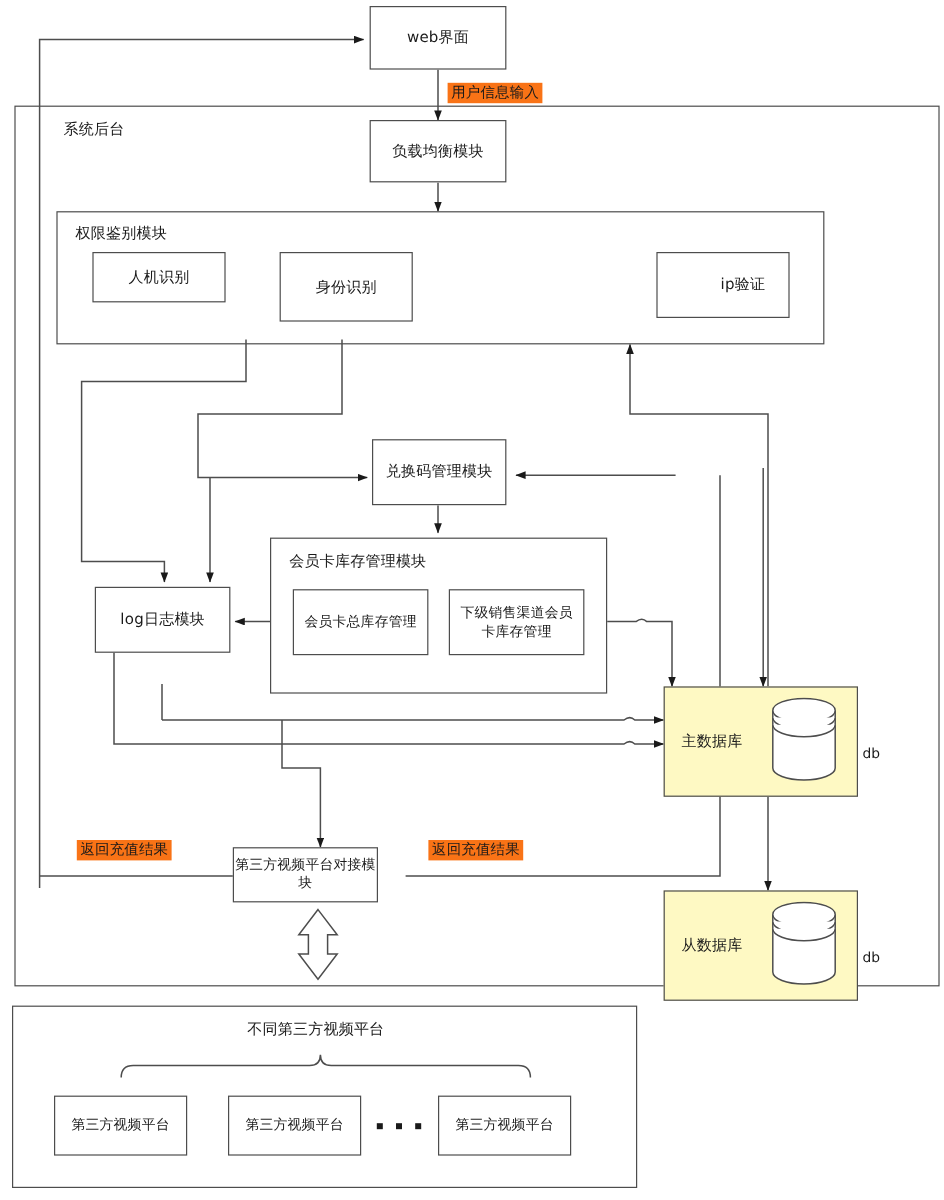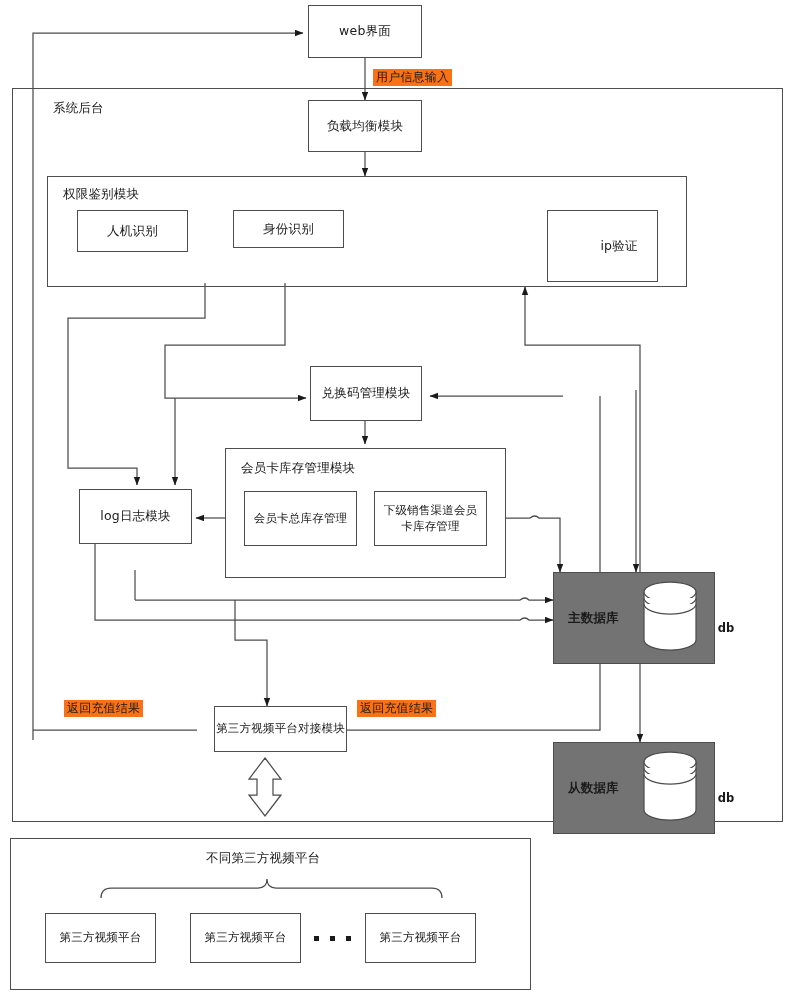--- a/index.html
+++ b/index.html
@@ -59,22 +59,21 @@
     font-size: 12px;
     white-space: nowrap;
     background: #f97316;
     padding: 0 3px;
     letter-spacing: 0.2px;
   }
   .dbnode {
     position: absolute;
     box-sizing: border-box;
     border: 1.3px solid #4d4d4d;
-    background: #737373;
-    font-weight: bold;
+    background: #fef9c3;
   }
   .dbnode .db-title {
     position: absolute;
     left: 14px;
     top: 50%;
     transform: translateY(-50%);
     font-size: 12.5px;
     color: #1a1a1a;
     letter-spacing: 0.2px;
   }
@@ -176,31 +175,31 @@
   <div class="container-label" style="left:241px; top:460px;">会员卡库存管理模块</div>
 
   <div class="container-box" style="left:10px; top:838px; width:521px; height:152px;"></div>
   <div class="container-label" style="left:206px; top:850px;">不同第三方视频平台</div>
 
   <div class="node" style="left:308px; top:5px; width:114px; height:53px;">web界面</div>
 
   <div class="node" style="left:308px; top:100px; width:114px; height:52px;">负载均衡模块</div>
 
   <div class="node" style="left:77px; top:210px; width:111px; height:42px;">人机识别</div>
-  <div class="node" style="left:233px; top:210px; width:111px; height:38px;">身份识别</div>
-  <div class="node" style="left:547px; top:210px; width:111px; height:72px;padding-left:33px;">ip验证</div>
+  <div class="node" style="left:233px; top:210px; width:111px; height:58px;">身份识别</div>
+  <div class="node" style="left:547px; top:210px; width:111px; height:55px;padding-left:33px;">ip验证</div>
 
   <div class="node" style="left:310px; top:366px; width:112px; height:55px;">兑换码管理模块</div>
 
   <div class="node" style="left:244px; top:491px; width:113px; height:55px; font-size:11.5px;">会员卡总库存管理</div>
   <div class="node" style="left:374px; top:491px; width:113px; height:55px; font-size:11.5px; padding:0 4px;">下级销售渠道会员卡库存管理</div>
 
   <div class="node" style="left:79px; top:489px; width:113px; height:55px;">log日志模块</div>
 
-  <div class="node" style="left:214px; top:706px; width:133px; height:46px; font-size:11.5px;font-family:Liberation Mono, monospace;">第三方视频平台对接模块</div>
+  <div class="node" style="left:194px; top:706px; width:121px; height:46px; font-size:11.5px;font-family:Liberation Mono, monospace;">第三方视频平台对接模块</div>
 
   <div class="dbnode" style="left:553px; top:572px; width:162px; height:92px;">
     <span class="db-title">主数据库</span>
     <span class="cyl">
       <svg width="56" height="70" viewBox="0 0 56 70">
         <g fill="#ffffff" stroke="#4d4d4d" stroke-width="1.25">
           <path d="M2,11 L2,59 a26,10 0 0 0 52,0 L54,11"></path>
           <ellipse cx="28" cy="11" rx="26" ry="10"></ellipse>
           <path d="M2,17 a26,10 0 0 0 52,0"></path>
           <path d="M2,23 a26,10 0 0 0 52,0"></path>

